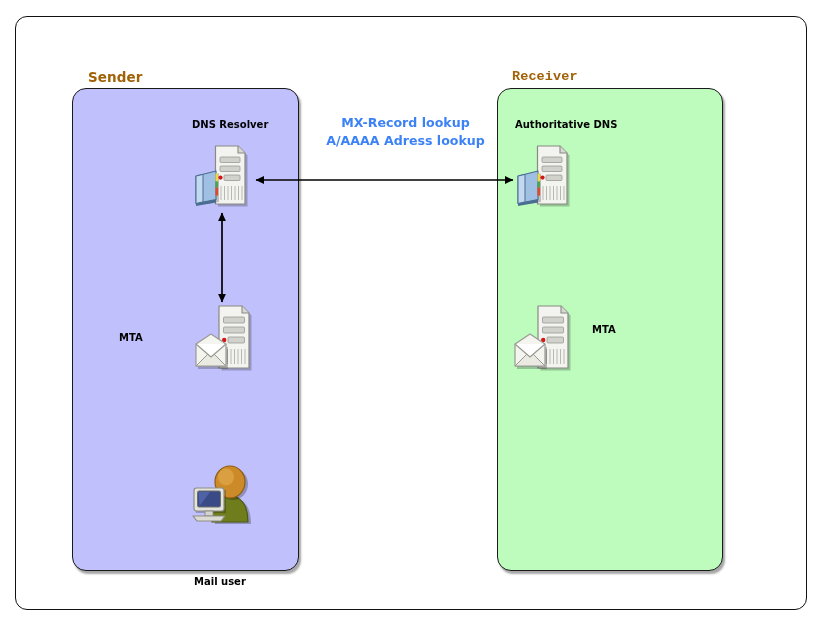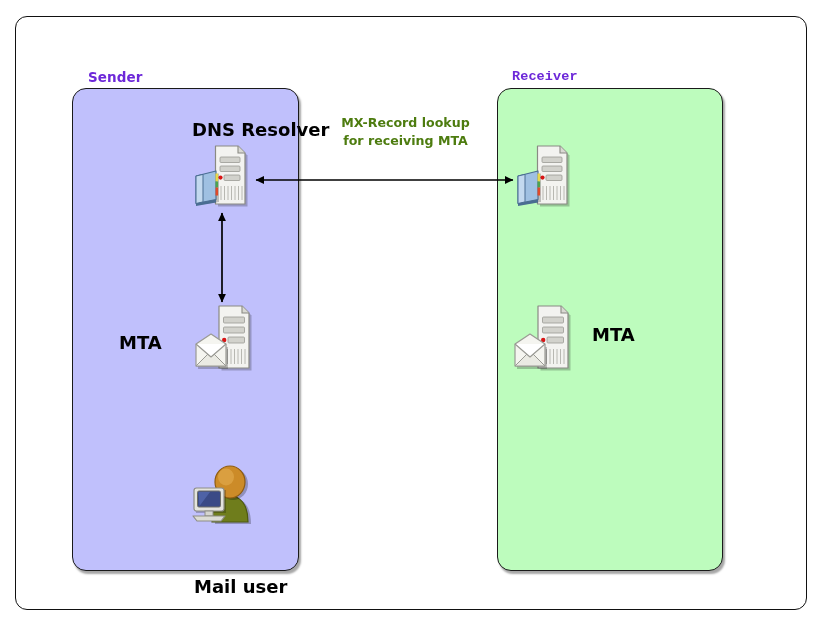--- a/index.html
+++ b/index.html
@@ -46,47 +46,47 @@
   }
   #receiver-zone {
     left: 497px; top: 88px;
     width: 226px; height: 483px;
     background: #bdfcbd;
   }
 
   .zone-title {
     font-size: 13.5px;
     font-weight: bold;
-    color: #6d28d9;
+    color: #a16207;
     letter-spacing: 0.1px;
     white-space: nowrap;
     text-align: right;
   }
   #sender-title { left: 88px; top: 69px; }
   #receiver-title { left: 512px; top: 69px; font-family: Liberation Mono, monospace; }
 
   .node-label {
-    font-size: 18px;
+    font-size: 10px;
     font-weight: bold;
     color: #000;
     white-space: nowrap;
   }
   #dns-resolver-label { left: 192px; top: 119px; }
   #authoritative-dns-label { left: 515px; top: 119px; }
   #sender-mta-label { left: 119px; top: 332px; }
   #receiver-mta-label { left: 592px; top: 324px; }
   #mail-user-label { left: 194px; top: 532px; margin-top: 44px; }
 
   #lookup-caption {
     left: 318px; top: 114px;
     width: 175px;
     text-align: center;
     font-size: 12.6px;
     font-weight: bold;
-    color: #4d7c0f;
+    color: #3b82f6;
     line-height: 17.5px;
   }
   #lookup-caption div { white-space: nowrap; }
 
   .icon-wrap { position: absolute; }
 </style>
 </head>
 <body>
 
 <div id="canvas">
@@ -95,25 +95,26 @@
 
   <div class="abs zone" id="sender-zone"></div>
   <div class="abs zone-title" id="sender-title">Sender</div>
 
   <div class="abs zone" id="receiver-zone"></div>
   <div class="abs zone-title" id="receiver-title">Receiver</div>
 
   <div class="abs node-label" id="dns-resolver-label">DNS Resolver</div>
   <div class="abs node-label" id="sender-mta-label">MTA</div>
   <div class="abs node-label" id="mail-user-label">Mail user</div>
+  <div class="abs node-label" id="authoritative-dns-label">Authoritative DNS</div>
   <div class="abs node-label" id="receiver-mta-label">MTA</div>
 
   <div class="abs" id="lookup-caption">
     <div>MX-Record lookup</div>
-    <div>for receiving MTA</div>
+    <div>A/AAAA Adress lookup</div>
   </div>
 
   <svg class="abs" style="left:0;top:0;" width="822" height="625">
     <defs>
       <marker id="ah" markerWidth="9" markerHeight="9" refX="8" refY="4.5" orient="auto" markerUnits="userSpaceOnUse">
         <path d="M0,0.6 L8.4,4.5 L0,8.4 z" fill="#000000"></path>
       </marker>
       <marker id="ah-start" markerWidth="9" markerHeight="9" refX="8" refY="4.5" orient="auto-start-reverse" markerUnits="userSpaceOnUse">
         <path d="M0,0.6 L8.4,4.5 L0,8.4 z" fill="#000000"></path>
       </marker>

